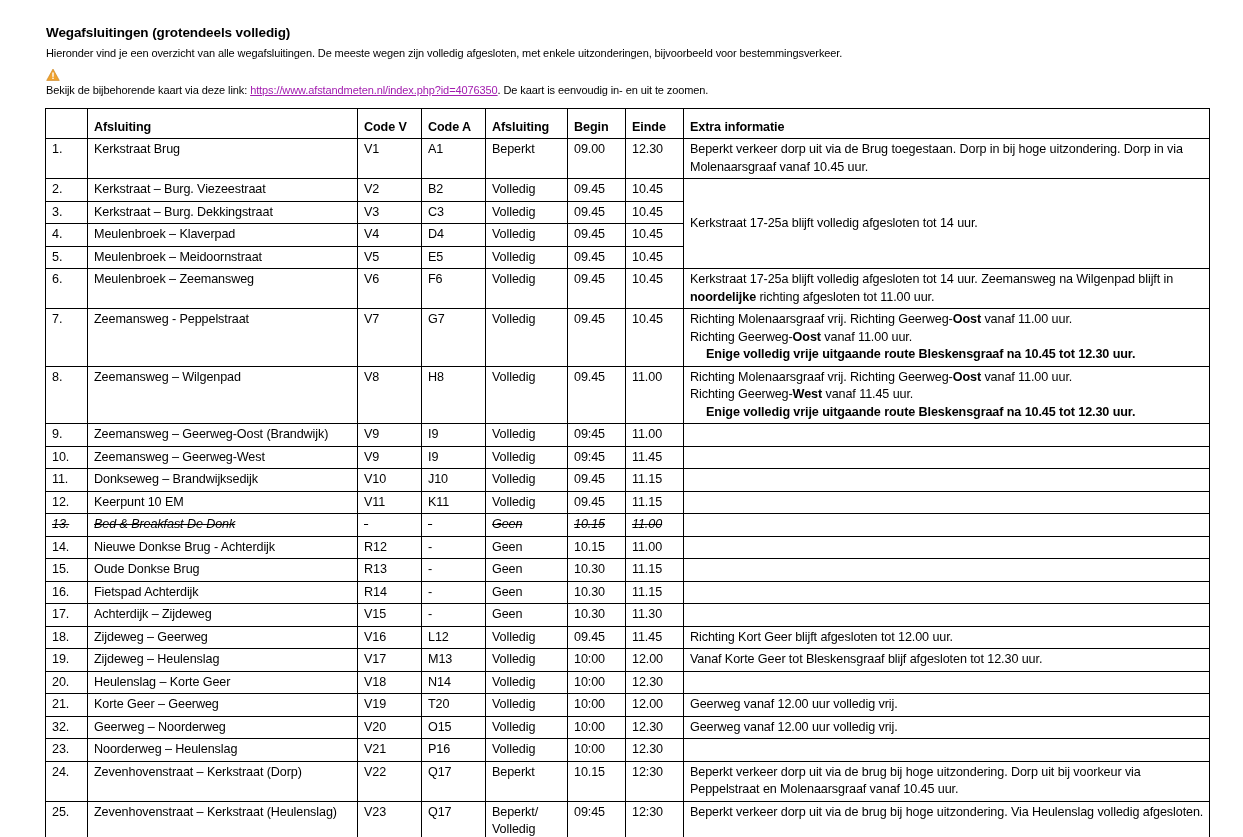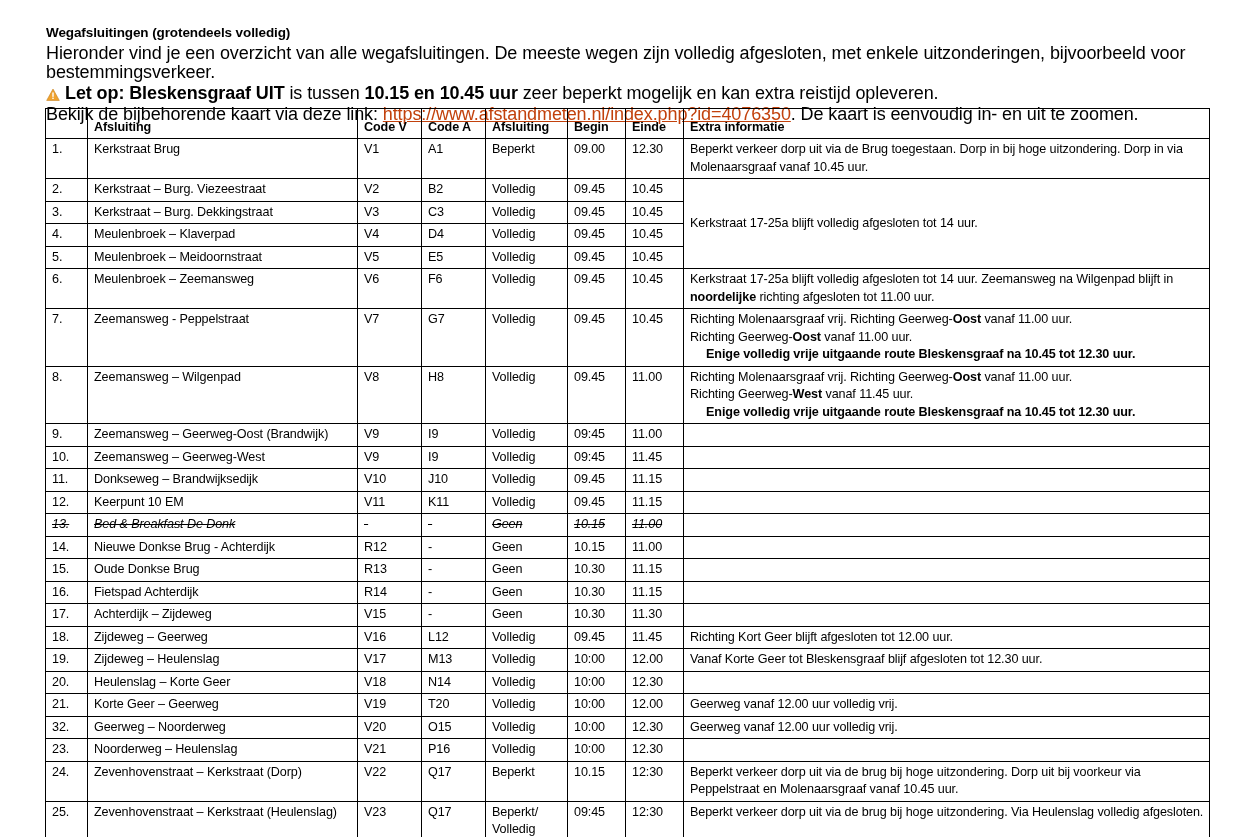--- a/index.html
+++ b/index.html
@@ -28,41 +28,41 @@
     width: 1180px;
   }
   .intro h1 {
     font-size: 13.5px;
     font-weight: bold;
     margin: 0 0 3px 0;
     line-height: 17px;
     letter-spacing: -0.1px;
   }
   .intro p {
-    font-size: 18px;
+    font-size: 11px;
     margin: 0 0 2px 0;
     line-height: 19px;
     letter-spacing: -0.1px;
   }
   .warn-line {
     display: flex;
     align-items: flex-start;
     gap: 5px;
   }
   .warn-icon {
     display: inline-block;
     width: 14px;
     height: 14px;
     position: relative;
     top: 3px;
     flex: 0 0 auto;
   }
   b { font-weight: bold; }
   a.maplink {
-    color: #c2410c;
+    color: #a21caf;
   }
 
   table.afsluitingen {
     position: absolute;
     left: 45px;
     top: 108px;
     border-collapse: collapse;
     table-layout: fixed;
     width: 1165px;
     font-size: 12.6px;
@@ -115,21 +115,20 @@
     <p>Hieronder vind je een overzicht van alle wegafsluitingen. De meeste wegen zijn volledig afgesloten, met enkele uitzonderingen, bijvoorbeeld voor bestemmingsverkeer.</p>
 
     <p class="warn-line">
       <span class="warn-icon">
         <svg width="14" height="14" viewBox="0 0 16 16" aria-hidden="true">
           <path d="M8 1.2 L15.2 14.2 L0.8 14.2 Z" fill="#f0a22e" stroke="#c4811f" stroke-width="0.7" stroke-linejoin="round"></path>
           <rect x="7.2" y="5.1" width="1.6" height="5.0" fill="#ffffff"></rect>
           <rect x="7.2" y="11.0" width="1.6" height="1.6" fill="#ffffff"></rect>
         </svg>
       </span>
-      <span><b>Let op: Bleskensgraaf UIT</b><span> is tussen </span><b>10.15 en 10.45 uur</b><span> zeer beperkt mogelijk en kan extra reistijd opleveren.</span></span>
     </p>
 
     <p><span>Bekijk de bijbehorende kaart via deze link: </span><a class="maplink" href="#">https://www.afstandmeten.nl/index.php?id=4076350</a><span>. De kaart is eenvoudig in- en uit te zoomen.</span></p>
   </div>
 
   <table class="afsluitingen">
     <colgroup>
       <col class="c-num">
         <col class="c-afsl">
         <col class="c-codev">

